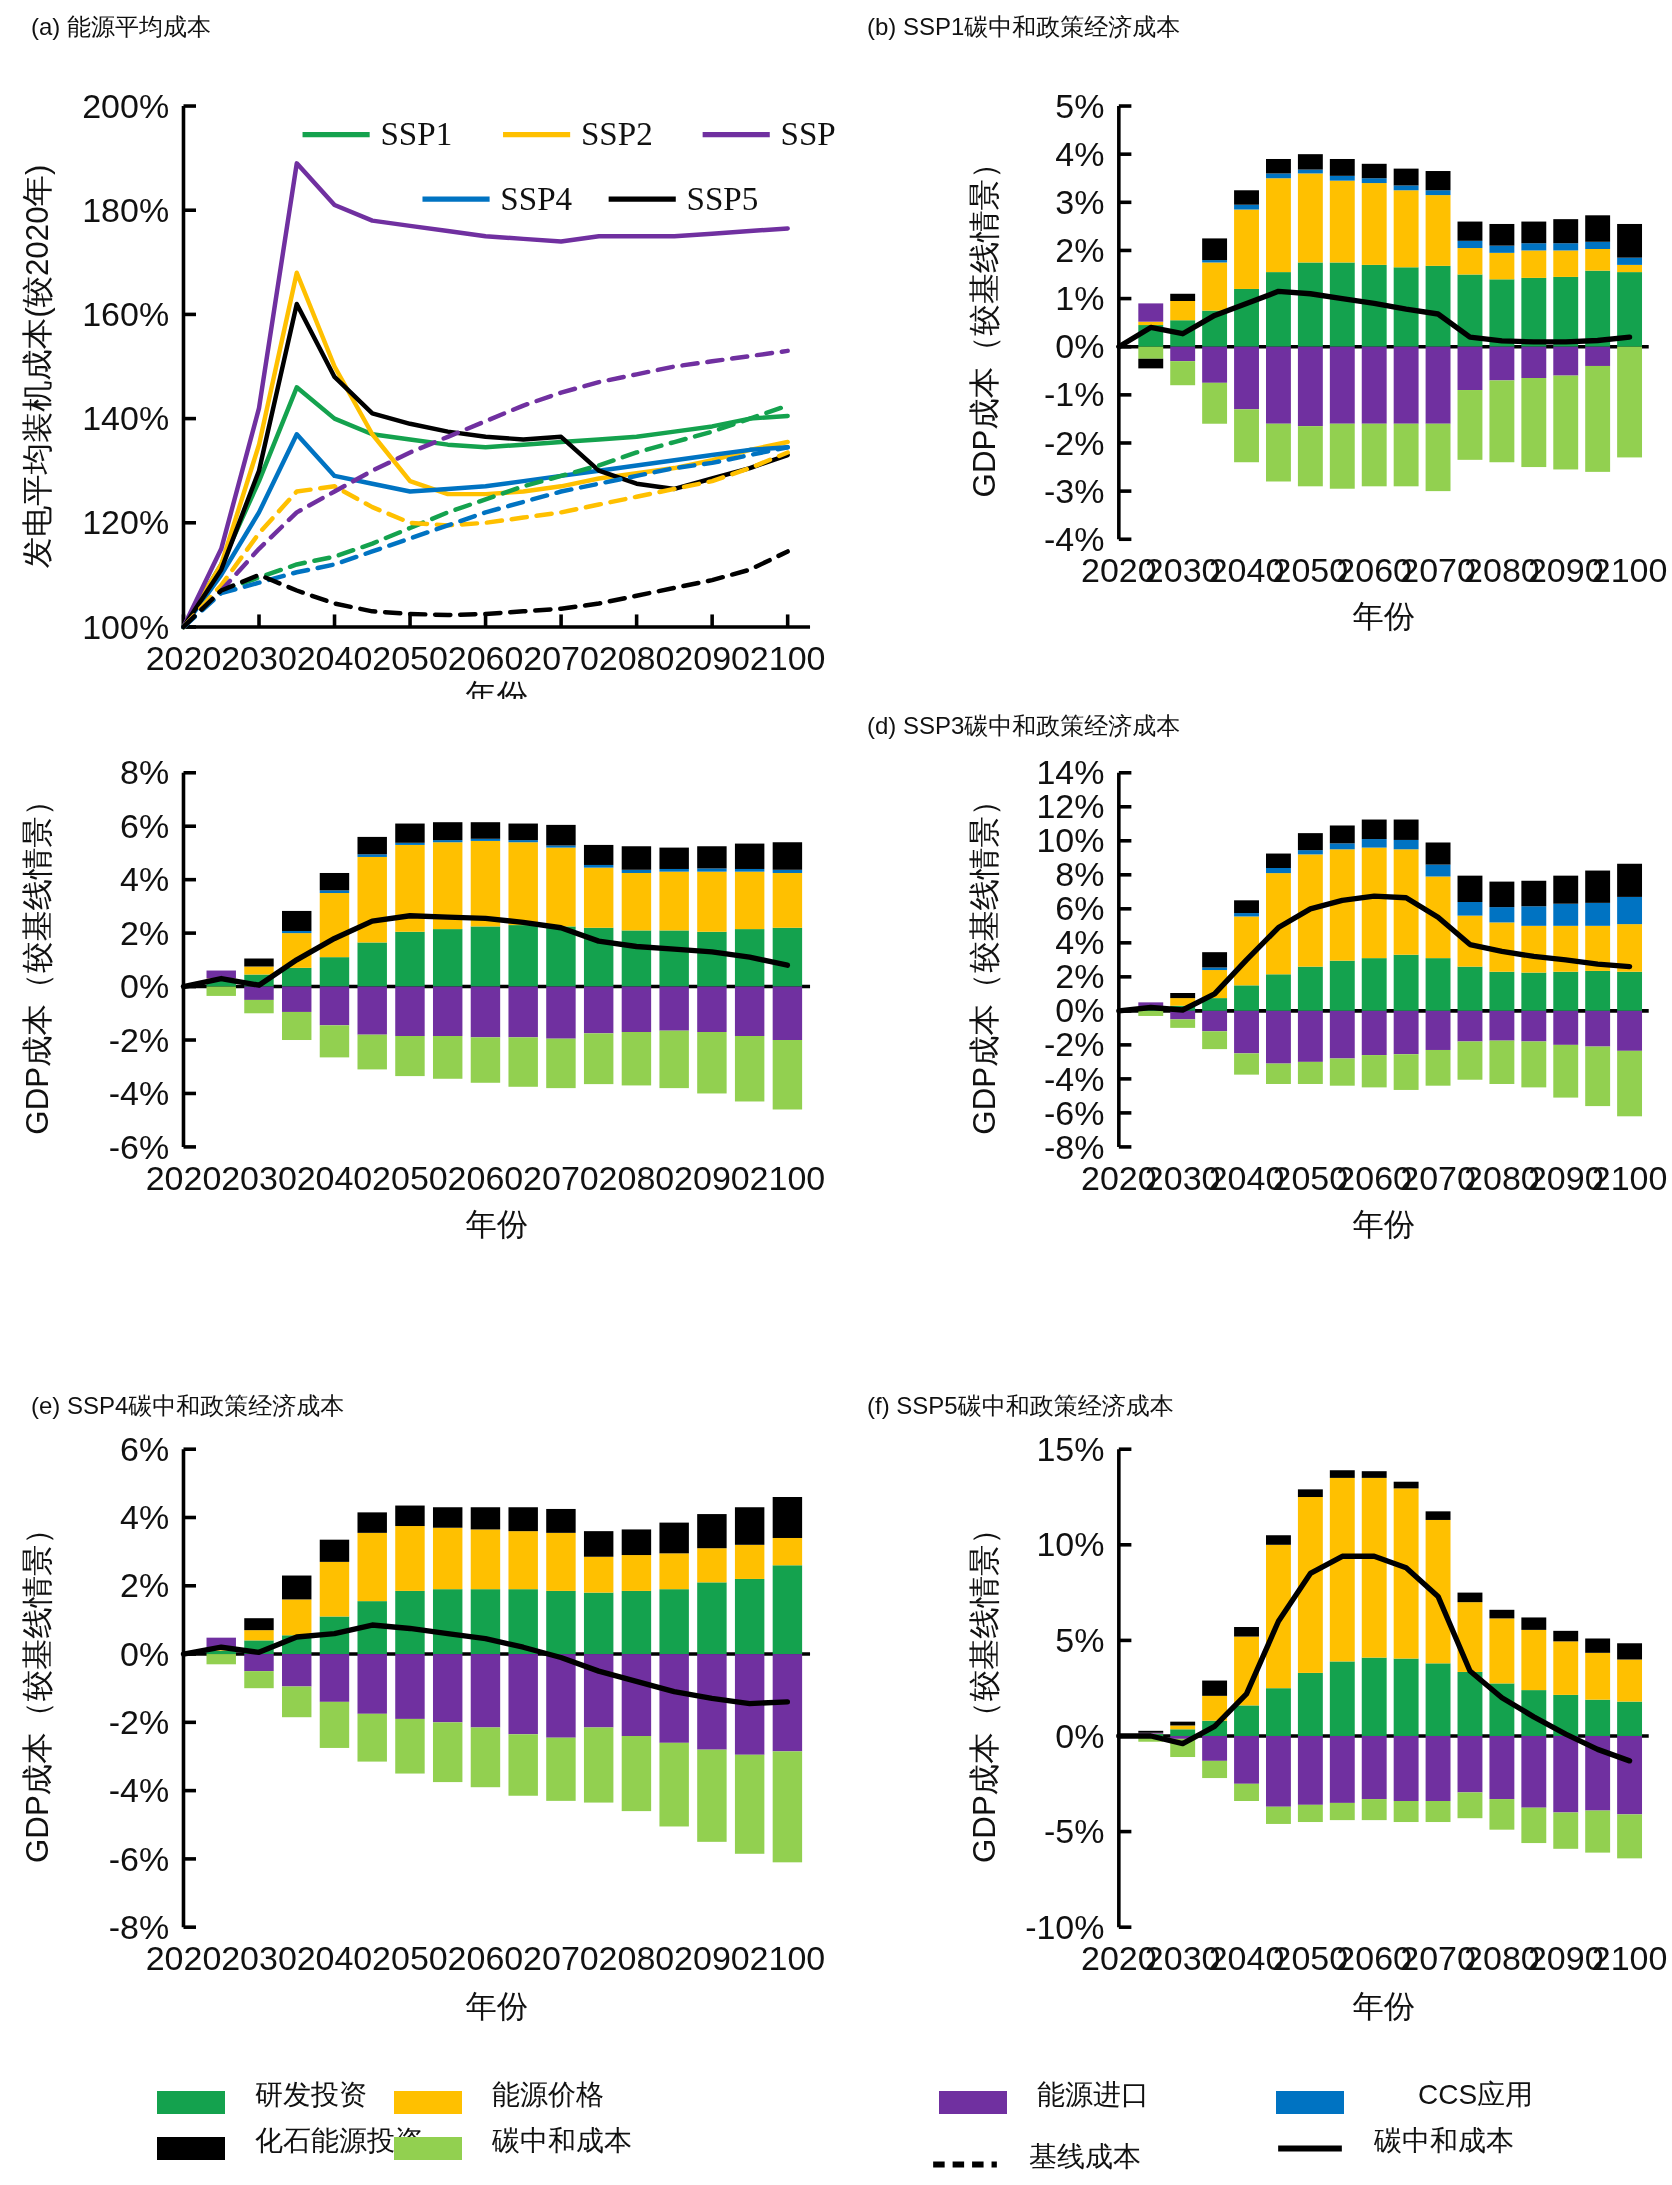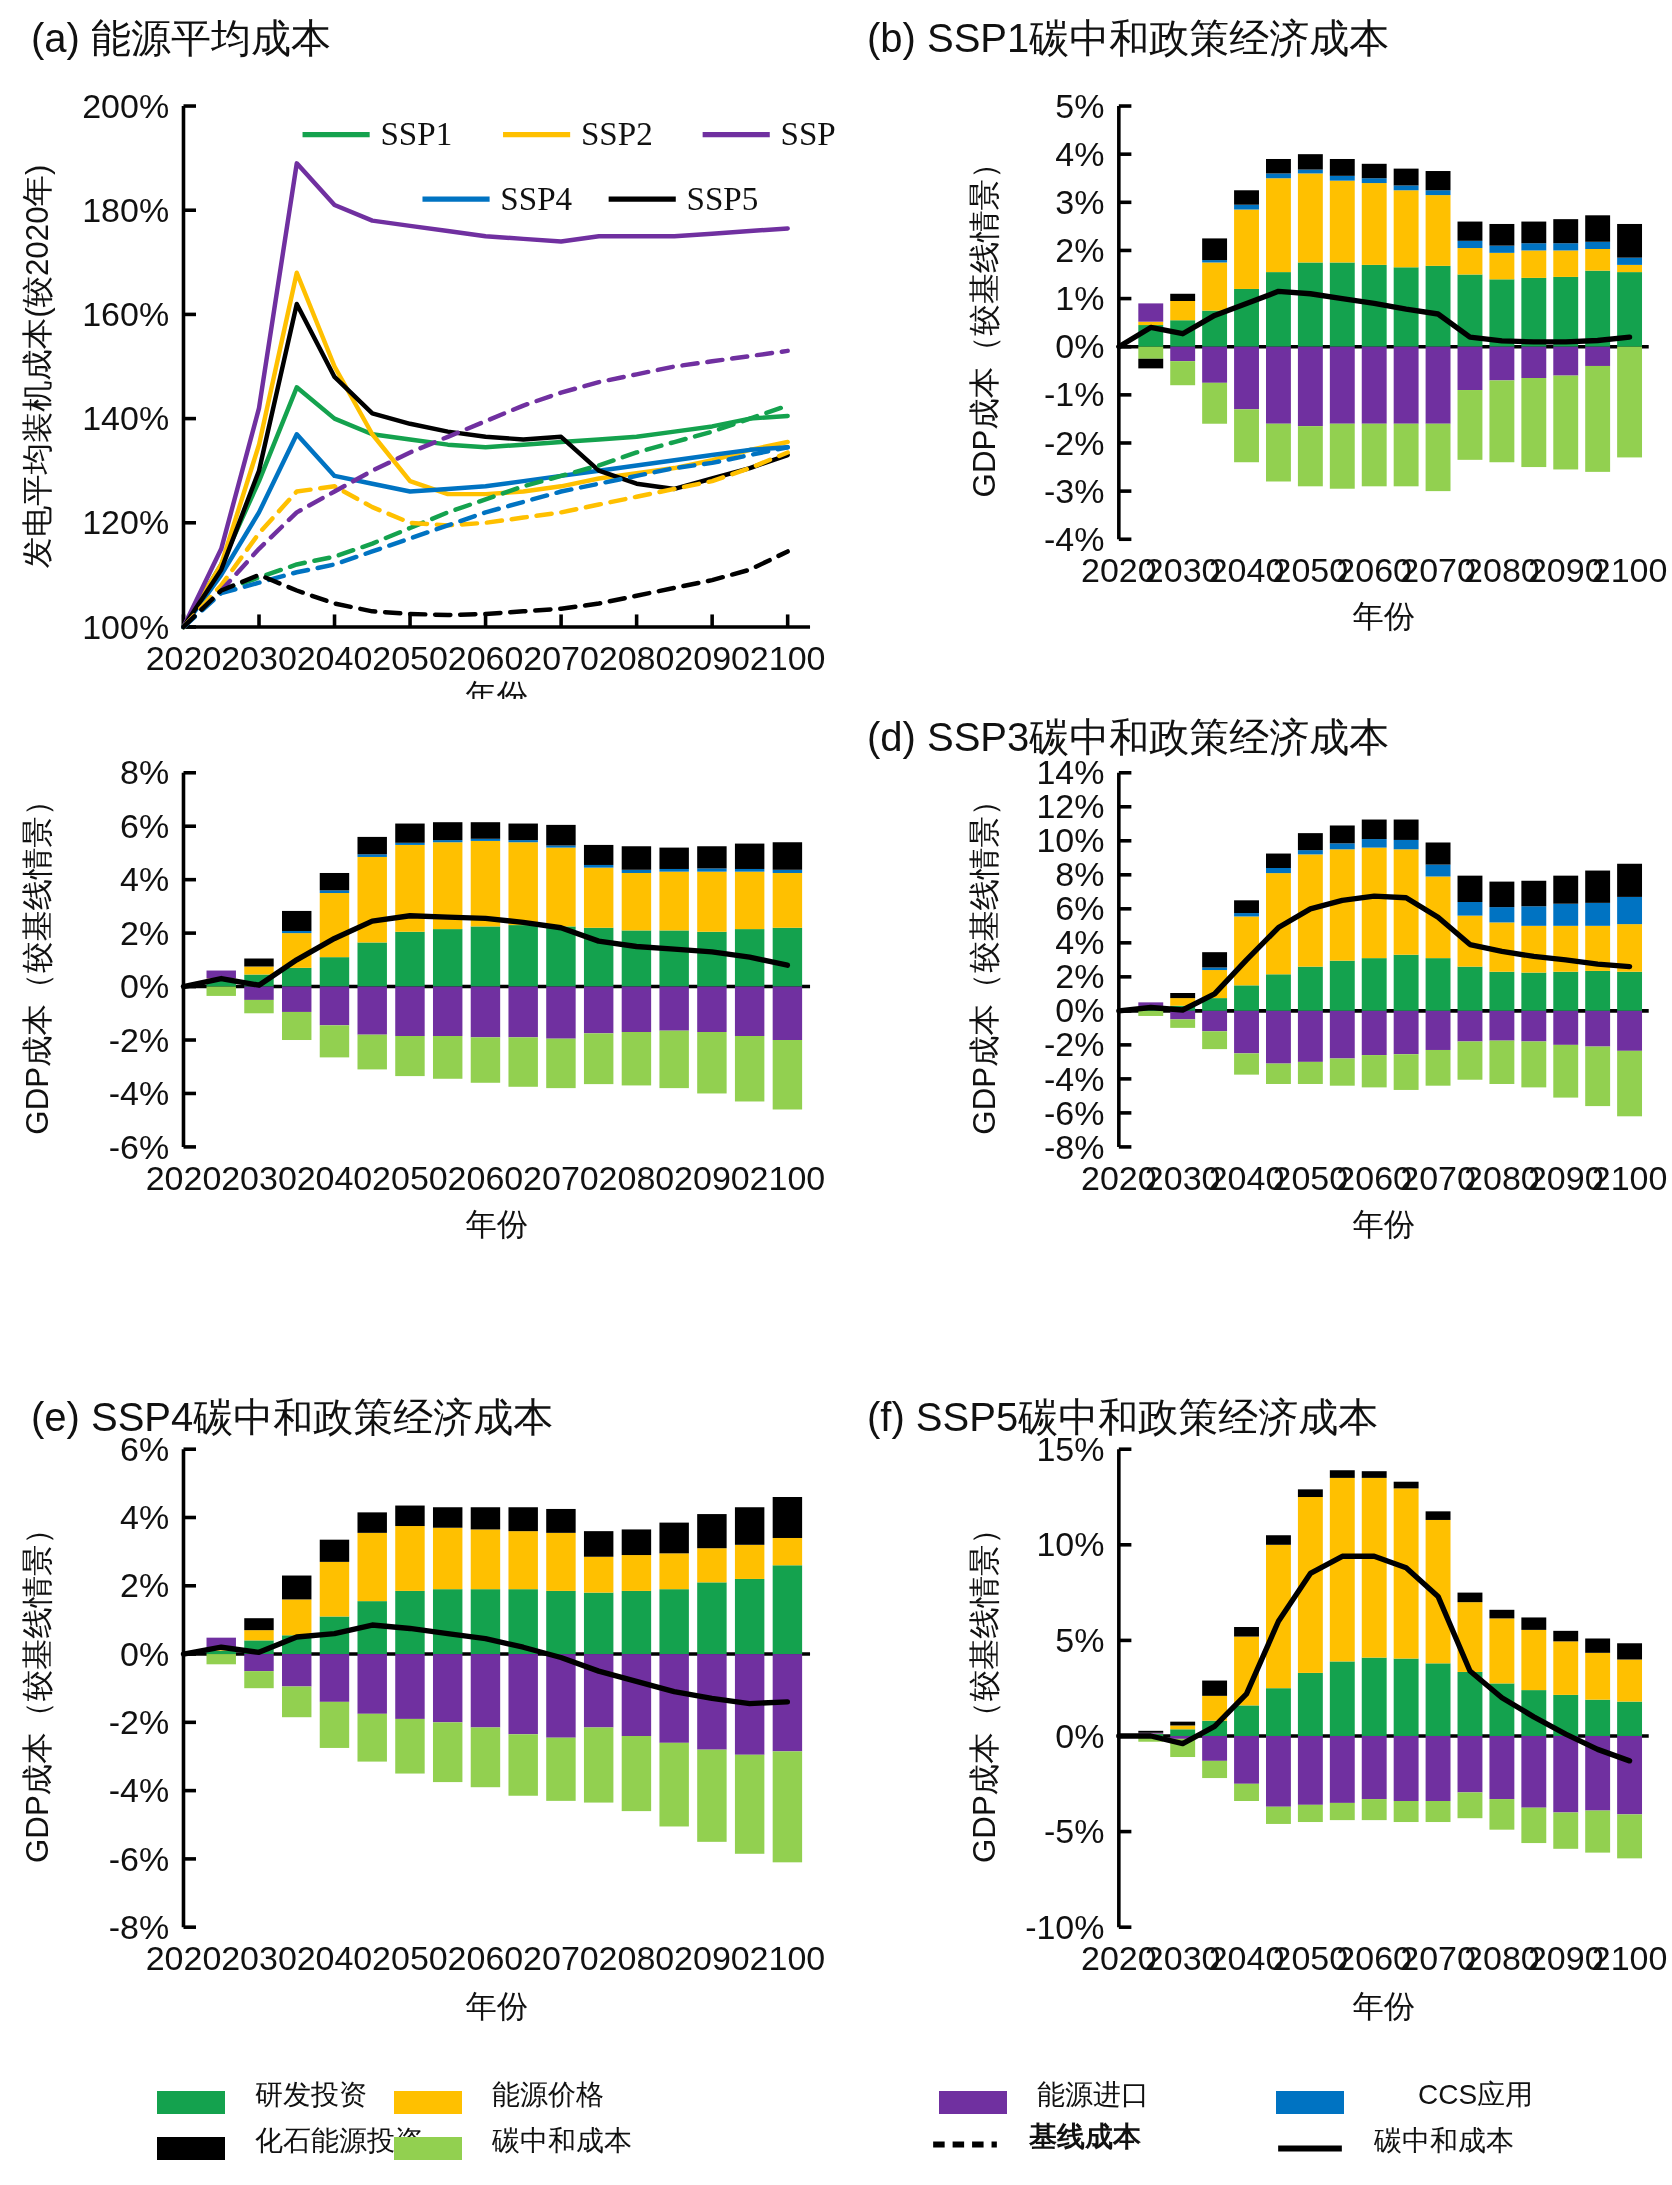--- a/index.html
+++ b/index.html
@@ -5,21 +5,21 @@
   html,body{margin:0;padding:0;background:#ffffff;}
   body{width:1673px;height:2185px;position:relative;overflow:hidden;
        font-family:"Liberation Sans","DejaVu Sans",sans-serif;color:#1a1a1a;}
   .panel{position:absolute;}
   #panel-a{left:0;top:0;width:836px;height:699px;}
   #panel-b{left:836px;top:0;width:836px;height:699px;}
   #panel-c{left:0;top:699px;width:836px;height:681px;}
   #panel-d{left:836px;top:699px;width:836px;height:681px;}
   #panel-e{left:0;top:1379px;width:836px;height:690px;}
   #panel-f{left:836px;top:1379px;width:836px;height:690px;}
-  .panel .title{position:absolute;left:31px;top:10.7px;font-size:40px;color:#111;}
+  .panel .title{position:absolute;left:31px;top:10.7px;font-size:24px;color:#111;}
   .panel svg{position:absolute;left:0;top:0;}
   #footer-legend{position:absolute;left:0;top:2069px;width:1673px;height:116px;}
   .fl-item{position:absolute;display:flex;align-items:flex-end;height:27px;}
   .fl-swatch{display:inline-block;width:68px;height:23px;margin-right:30px;flex:none;}
   .fl-sym{margin-right:30px;flex:none;}
   .fl-label{font-size:28px;color:#111;white-space:nowrap;}
   text{fill:#111;}
 </style>
 </head>
 <body>
@@ -759,21 +759,21 @@
       <span class="fl-label">CCS应用</span>
     </div>
     <div class="fl-item" style="left: 157px; top: 64px;">
       <span class="fl-swatch" style="background: rgb(0, 0, 0);"></span>
       <span class="fl-label">化石能源投资</span>
     </div>
     <div class="fl-item" style="left: 394px; top: 64px;">
       <span class="fl-swatch" style="background: rgb(146, 208, 80);"></span>
       <span class="fl-label">碳中和成本</span>
     </div>
-    <div class="fl-item" style="left: 931px; top: 60px; font-weight: bold;">
+    <div class="fl-item" style="left: 931px; top: 80px;">
       <svg width="68" height="23" class="fl-sym" viewBox="0 0 76 26">
         <line x1="2" y1="13" x2="74" y2="13" stroke="#000000" stroke-width="7" stroke-dasharray="13 9"></line>
       </svg>
       <span class="fl-label">基线成本</span>
     </div>
     <div class="fl-item" style="left: 1276px; top: 64px;">
       <svg width="68" height="23" class="fl-sym" viewBox="0 0 76 26">
         <line x1="2" y1="13" x2="74" y2="13" stroke="#000000" stroke-width="7" stroke-dasharray="none"></line>
       </svg>
       <span class="fl-label">碳中和成本</span>

